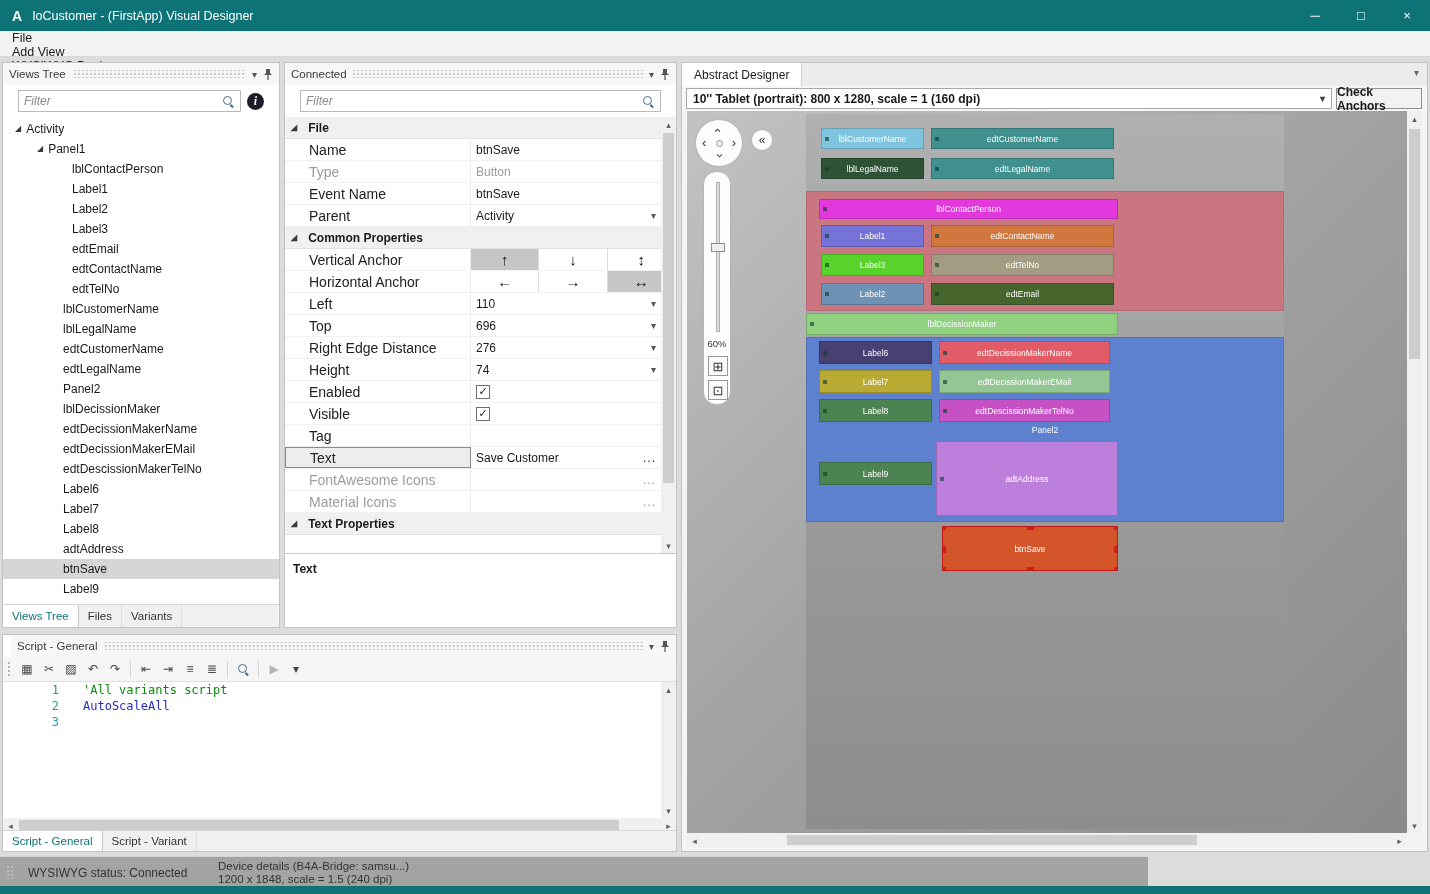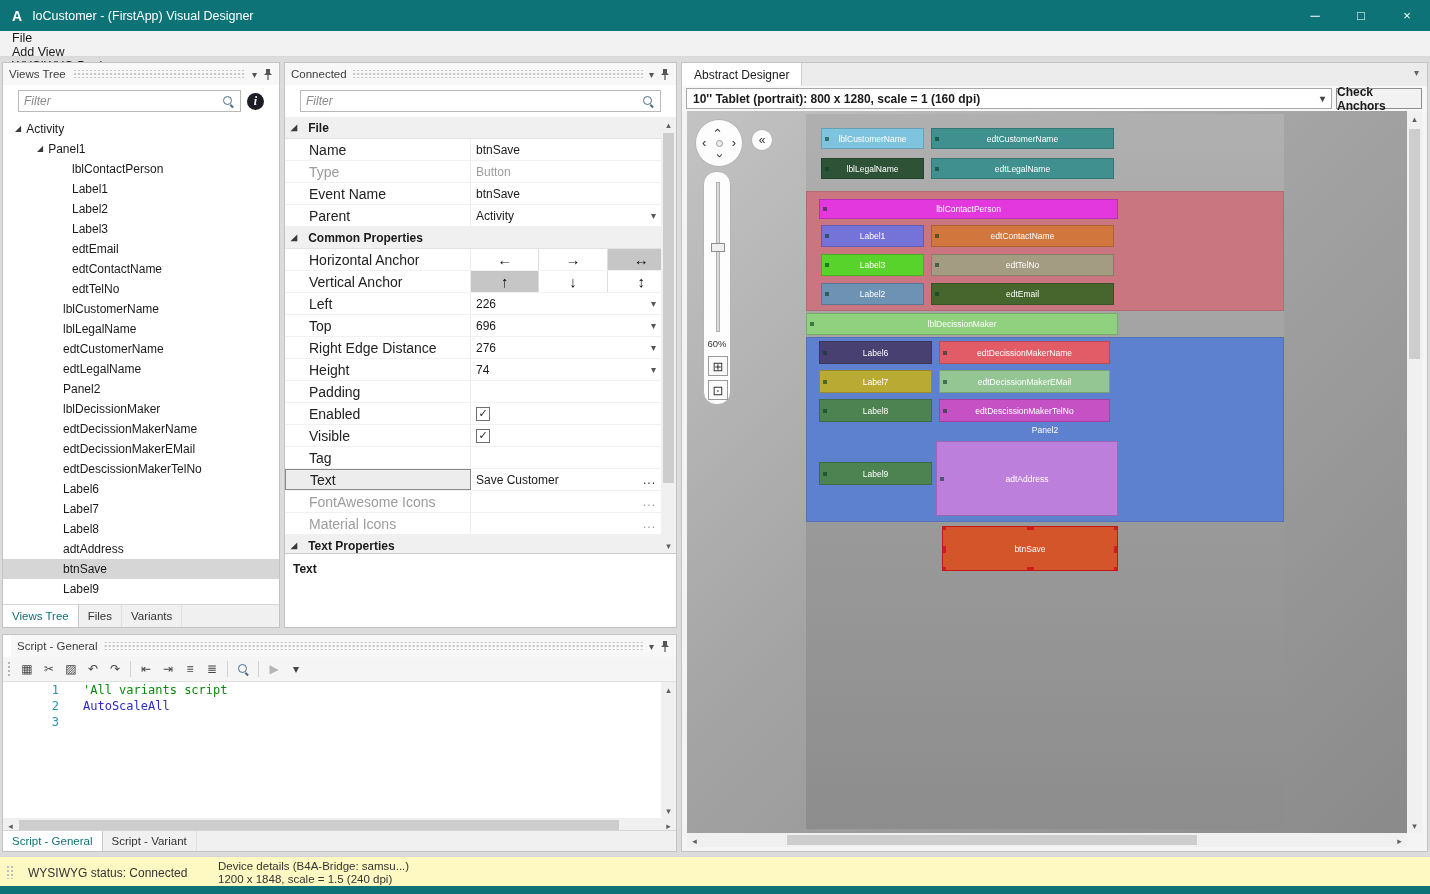--- a/index.html
+++ b/index.html
@@ -76,21 +76,21 @@
   .editor{position:absolute;left:0;top:47px;right:15px;height:136px;background:#fff;overflow:hidden;font-family:"DejaVu Sans Mono",monospace;font-size:12px;}
   .code-line{display:flex;height:16px;line-height:16px;}
   .ln{width:64px;text-align:right;padding-right:8px;color:#2b91af;flex:0 0 64px;}
   .ct{padding-left:16px;white-space:pre;}
   .ct.comment{color:#0a8a0a;}
   .ct.keyword{color:#2a2ac4;}
   .ct.plain{color:#000;}
   .script-tabs{position:absolute;left:0;bottom:0;right:0;height:21px;background:#f0f0f0;border-top:1px solid #d6d6d6;display:flex;}
 
   
-  .statusbar{position:absolute;left:0;top:856px;width:1430px;height:30px;background:#fef9c3;border-top:1px solid #d5d5d5;text-decoration:underline;}
+  .statusbar{position:absolute;left:0;top:856px;width:1148px;height:30px;background:#a3a3a3;border-top:1px solid #d5d5d5;text-decoration:underline;}
   .sb-grip{position:absolute;left:6px;top:8px;width:8px;height:14px;background-image:radial-gradient(#bdbdbd 1px,transparent 1.2px);background-size:4px 4px;}
   .sb-wysiwyg{position:absolute;left:28px;top:9px;font-size:12px;color:#333;}
   .sb-device{position:absolute;left:218px;top:3px;font-size:11.5px;color:#333;line-height:13px;}
   .bottom-strip{position:absolute;left:0;top:886px;width:1430px;height:8px;background:#0d7377;}
 
   
   .designer-panel{left:681px;top:62px;width:747px;height:790px;background:#f4f4f4;}
   .designer-tabrow{position:absolute;left:0;top:0;right:0;height:23px;background:#ececec;display:flex;align-items:stretch;}
   .designer-tab{display:flex;align-items:center;padding:0 12px;font-size:12px;}
   .designer-tab.active{background:#fff;border-right:1px solid #cfcfcf;color:#1a1a1a;}
@@ -292,39 +292,39 @@
         <div class="prop-value">
           <span class="pv-text">Activity</span>
           <span class="pv-caret">▾</span>
         </div>
       </div>
       <div class="prop-section">
         <span class="expander">◢</span>
         <span>Common Properties</span>
       </div>
       <div class="prop-row">
+        <div class="prop-name">Vertical Anchor</div>
+        <div class="prop-value anchors">
+          <div class="anchor-btn on">↑</div>
+          <div class="anchor-btn">↓</div>
+          <div class="anchor-btn">↕</div>
+        </div>
+      </div>
+      <div class="prop-row">
         <div class="prop-name">Horizontal Anchor</div>
         <div class="prop-value anchors">
           <div class="anchor-btn">←</div>
           <div class="anchor-btn">→</div>
           <div class="anchor-btn on">↔</div>
         </div>
       </div>
       <div class="prop-row">
-        <div class="prop-name">Vertical Anchor</div>
-        <div class="prop-value anchors">
-          <div class="anchor-btn on">↑</div>
-          <div class="anchor-btn">↓</div>
-          <div class="anchor-btn">↕</div>
-        </div>
-      </div>
-      <div class="prop-row">
         <div class="prop-name">Left</div>
         <div class="prop-value">
-          <span class="pv-text">226</span>
+          <span class="pv-text">110</span>
           <span class="pv-caret">▾</span>
         </div>
       </div>
       <div class="prop-row">
         <div class="prop-name">Top</div>
         <div class="prop-value">
           <span class="pv-text">696</span>
           <span class="pv-caret">▾</span>
         </div>
       </div>
@@ -333,26 +333,20 @@
         <div class="prop-value">
           <span class="pv-text">276</span>
           <span class="pv-caret">▾</span>
         </div>
       </div>
       <div class="prop-row">
         <div class="prop-name">Height</div>
         <div class="prop-value">
           <span class="pv-text">74</span>
           <span class="pv-caret">▾</span>
-        </div>
-      </div>
-      <div class="prop-row">
-        <div class="prop-name">Padding</div>
-        <div class="prop-value">
-          <span class="pv-text"></span>
         </div>
       </div>
       <div class="prop-row">
         <div class="prop-name">Enabled</div>
         <div class="prop-value">
           <span class="cbox">✓</span>
         </div>
       </div>
       <div class="prop-row">
         <div class="prop-name">Visible</div>

